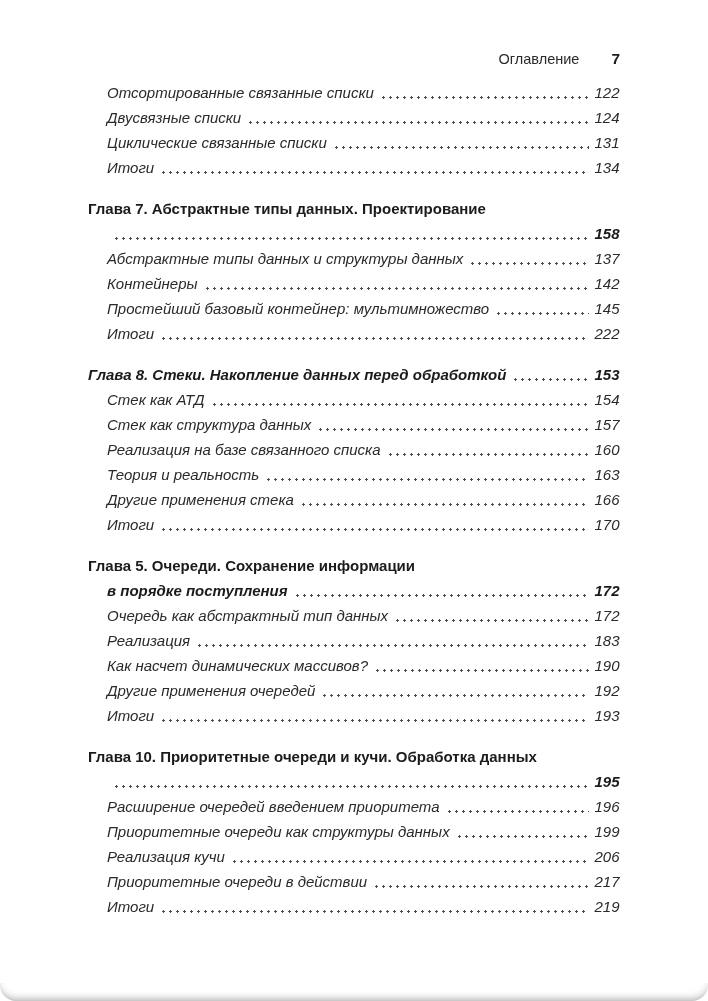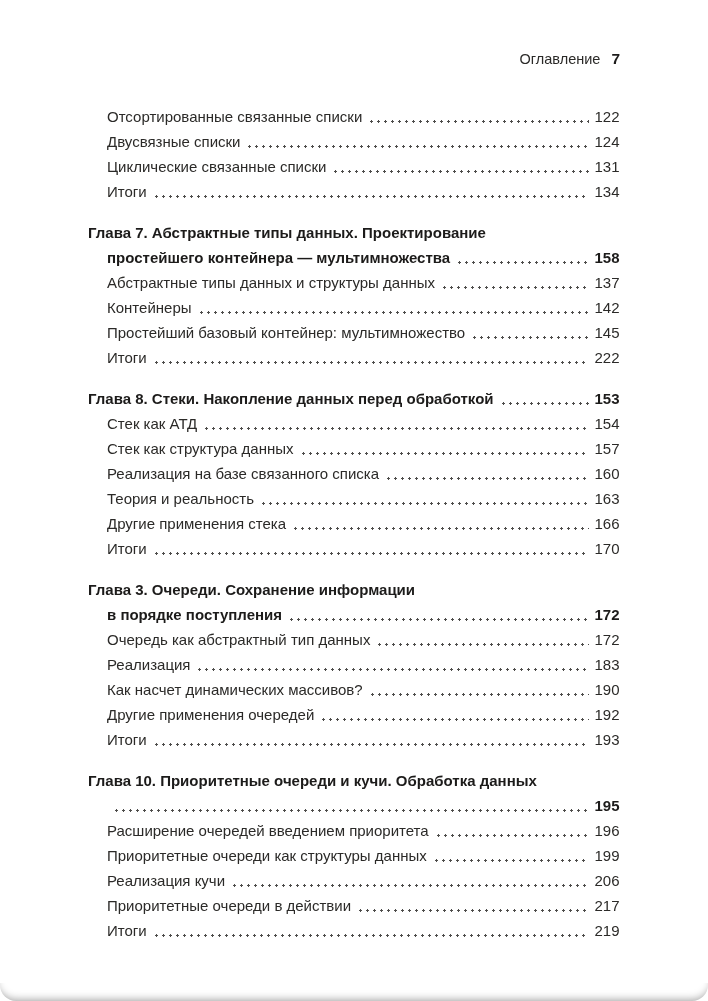--- a/index.html
+++ b/index.html
@@ -20,43 +20,43 @@
     left: 0; right: 0; bottom: 0;
     height: 18px;
     border-radius: 0 0 16px 16px;
     box-shadow: inset 0 -6px 8px -5px rgba(0,0,0,0.38);
     pointer-events: none;
   }
   .running-head {
     display: flex;
     justify-content: flex-end;
     align-items: baseline;
-    gap: 11px;
+    gap: 32px;
     font-size: 14.5px;
-    margin-bottom: 36px;
+    margin-bottom: 12px;
     color: #2b2a28;
   }
   .running-head .folio {
     font-weight: 700;
     font-size: 15.5px;
     color: #1c1b1a;
   }
   .toc-list { }
   .toc-entry {
     font-size: 15px;
     line-height: 25px;
   }
   .toc-entry.section { padding-left: 19px; }
   .toc-entry.chapter {
     font-weight: 700;
     color: #1c1b1a;
     margin-top: 16px;
   }
   .entry-line { }
-  .last-row { display: flex; align-items: baseline; }
+  .last-row { display: flex; align-items: baseline; font-style: italic; }
   .last-row.indent { padding-left: 19px; }
   .entry-label { flex: 0 0 auto; }
   .leader {
     flex: 1 1 auto;
     min-width: 14px;
     margin: 0 5px 0 6px;
     align-self: stretch;
     background-image: radial-gradient(circle, #4d4c4a 1.05px, rgba(0,0,0,0) 1.4px);
     background-size: 7px 3px;
     background-repeat: repeat-x;
@@ -103,21 +103,20 @@
       <div class="toc-entry section">
     <div class="last-row">
       <span class="entry-label">Итоги</span>
       <span class="leader"></span>
       <span class="page-num-cell">134</span>
     </div>
   </div>
       <div class="toc-entry chapter">
     <div class="entry-line">Глава 7. Абстрактные типы данных. Проектирование</div>
         <div class="last-row indent">
-      <span class="entry-label">простейшего контейнера — мультимножества</span>
       <span class="leader"></span>
       <span class="page-num-cell">158</span>
     </div>
   </div>
       <div class="toc-entry section">
     <div class="last-row">
       <span class="entry-label">Абстрактные типы данных и структуры данных</span>
       <span class="leader"></span>
       <span class="page-num-cell">137</span>
     </div>
@@ -186,21 +185,21 @@
     </div>
   </div>
       <div class="toc-entry section">
     <div class="last-row">
       <span class="entry-label">Итоги</span>
       <span class="leader"></span>
       <span class="page-num-cell">170</span>
     </div>
   </div>
       <div class="toc-entry chapter">
-    <div class="entry-line">Глава 3. Очереди. Сохранение информации</div>
+    <div class="entry-line">Глава 5. Очереди. Сохранение информации</div>
         <div class="last-row indent">
       <span class="entry-label">в порядке поступления</span>
       <span class="leader"></span>
       <span class="page-num-cell">172</span>
     </div>
   </div>
       <div class="toc-entry section">
     <div class="last-row">
       <span class="entry-label">Очередь как абстрактный тип данных</span>
       <span class="leader"></span>

